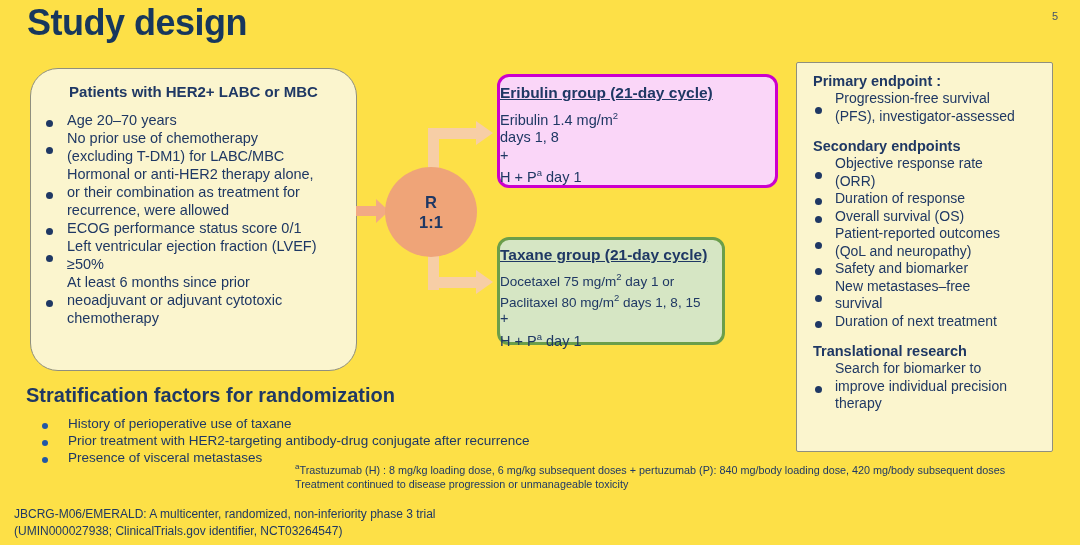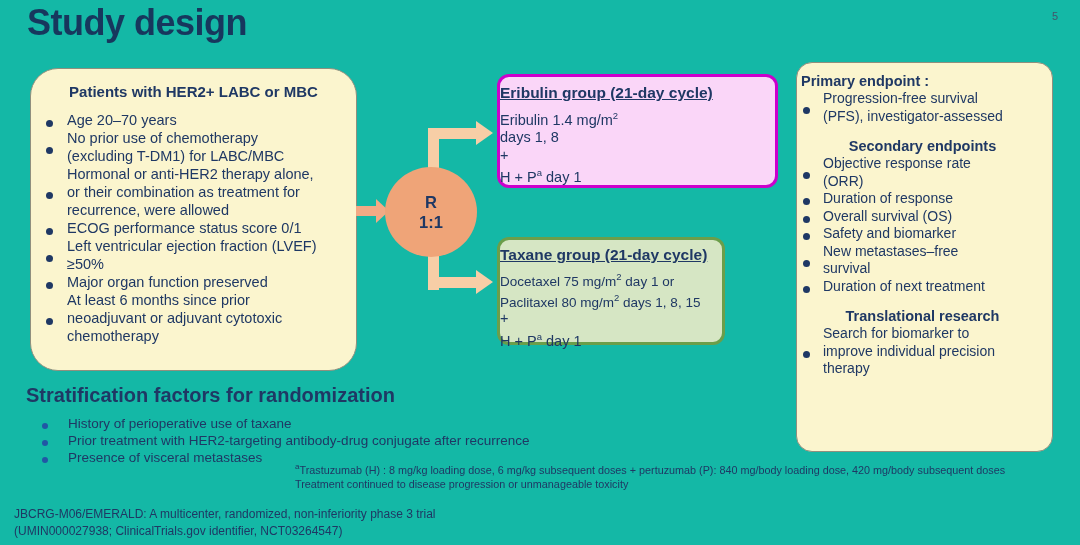--- a/index.html
+++ b/index.html
@@ -1,17 +1,17 @@
 <!DOCTYPE html>
 <html><head>
 <meta charset="utf-8">
 <style>
   html,body { margin:0; padding:0; background:#ffffff; }
   .slide {
-    position:relative; width:1080px; height:545px; background:#14b8a6;
+    position:relative; width:1080px; height:545px; background:#fde047;
     font-family:"Liberation Sans", sans-serif; color:#1F3864; overflow:hidden;
   }
   .title {
     position:absolute; left:27px; top:2px; margin:0;
     font-size:36px; font-weight:bold; color:#17375D; letter-spacing:-0.5px;
   }
   .pagenum { position:absolute; left:1052px; top:10px; font-size:11px; color:#44546A; }
 
   
   .ybox {
@@ -64,23 +64,23 @@
     background:#FAD6F8; border:3px solid #CC00CC; padding-top:7px; }
   .taxane-box { left:497px; top:237px; width:228px; height:108px;
     background:#D6E6C4; border:3px solid #6B9E4A; padding-top:6px; }
   .group-title { font-weight:bold; text-decoration:underline; font-size:15.5px; margin-bottom:5px; }
   .group-line { font-size:14.5px; line-height:17.5px; }
   .group-line span { white-space:pre; }
   .group-line.small { font-size:13.5px; line-height:16px; }
   sup { font-size:9.5px; }
 
   
-  .endpoints-box { left:796px; top:62px; width:257px; height:390px; border-radius:16px; padding:9px 8px 0 4px; }
+  .endpoints-box { left:796px; top:62px; width:257px; height:390px; border-radius:2px; padding:9px 8px 0 16px; }
   .ep-header { font-weight:bold; font-size:14.5px; line-height:18px; }
-  .ep-spaced { margin-top:12px;text-align:center; }
+  .ep-spaced { margin-top:12px; }
   .endpoints-box .bullet-item { font-size:14px; line-height:17.5px; }
   .endpoints-box .dot { margin:6px 13px 0 2px; width:7px; height:7px; }
 
   
   .footnote { position:absolute; left:295px; top:460px; width:775px; font-size:10.8px; line-height:14.5px; color:#1F3864; }
   .footnote sup { font-size:8px; }
   .footer { position:absolute; left:14px; top:506px; font-size:12px; line-height:17px; color:#1F3864; }
 </style>
 </head>
 <body>
@@ -109,24 +109,20 @@
 recurrence, were allowed</span>
         </li>
       <li class="bullet-item">
           <span class="dot"></span>
           <span class="wrap">ECOG performance status score 0/1</span>
         </li>
       <li class="bullet-item">
           <span class="dot"></span>
           <span class="wrap">Left ventricular ejection fraction (LVEF)
 ≥50%</span>
-        </li>
-      <li class="bullet-item">
-          <span class="dot"></span>
-          <span class="wrap">Major organ function preserved</span>
         </li>
       <li class="bullet-item">
           <span class="dot"></span>
           <span class="wrap">At least 6 months since prior
 neoadjuvant or adjuvant cytotoxic
 chemotherapy</span>
         </li>
     </ul>
   </div>
 
@@ -197,20 +193,25 @@
       <li class="bullet-item">
           <span class="dot"></span>
           <span class="wrap">Duration of response</span>
         </li>
       <li class="bullet-item">
           <span class="dot"></span>
           <span class="wrap">Overall survival (OS)</span>
         </li>
       <li class="bullet-item">
           <span class="dot"></span>
+          <span class="wrap">Patient-reported outcomes
+(QoL and neuropathy)</span>
+        </li>
+      <li class="bullet-item">
+          <span class="dot"></span>
           <span class="wrap">Safety and biomarker</span>
         </li>
       <li class="bullet-item">
           <span class="dot"></span>
           <span class="wrap">New metastases–free
 survival</span>
         </li>
       <li class="bullet-item">
           <span class="dot"></span>
           <span class="wrap">Duration of next treatment</span>

